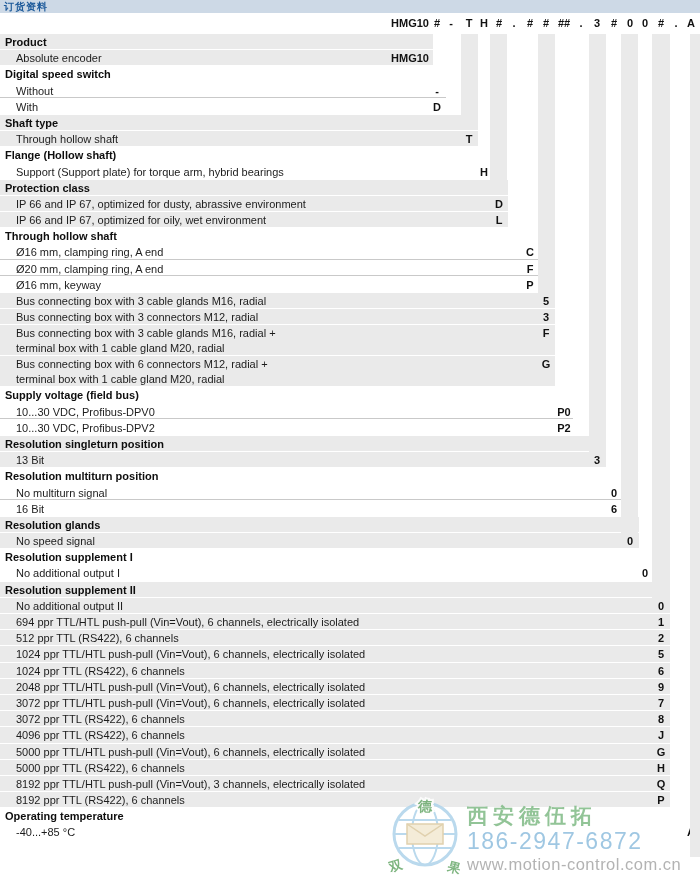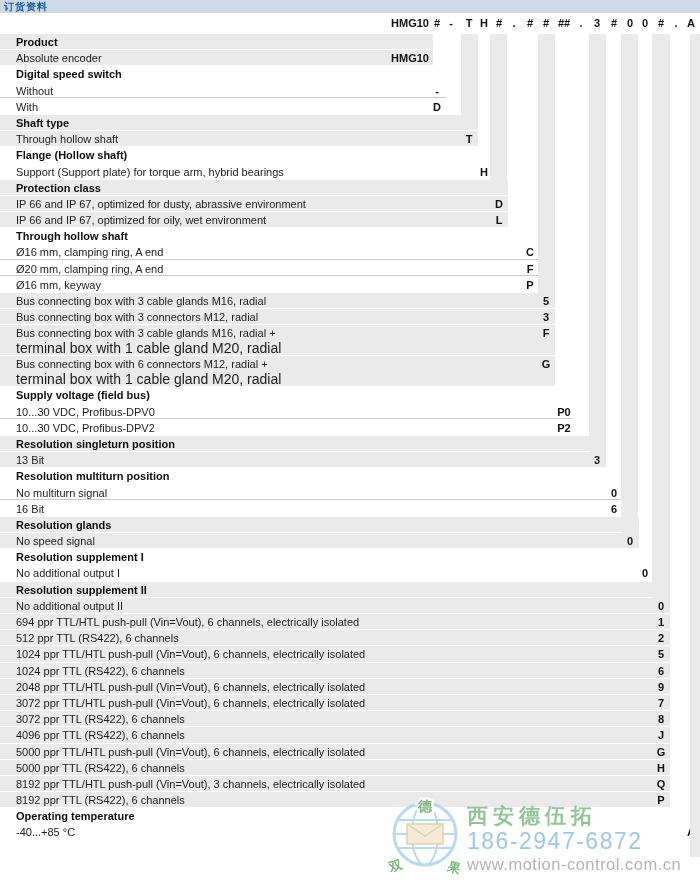--- a/index.html
+++ b/index.html
@@ -14,22 +14,22 @@
   .codehead .sym{position:absolute;top:4px;transform:translateX(-50%);
                  font-size:11px;font-weight:bold;color:#111;white-space:pre;}
   .tbl{position:absolute;top:34px;left:0;width:700px;}
   .row{position:relative;}
   .row.s{height:16.2px;}
   .row.d{height:31px;}
   .band{position:absolute;left:0;top:0;height:calc(100% - 1px);box-sizing:border-box;}
   .gray .band{background:#eaeaea;}
   .row.line .band{border-bottom:1px solid #c9c9c9;}
   .lbl{position:absolute;left:16px;top:2px;font-size:11px;line-height:13px;color:#1c1c1c;white-space:nowrap;}
-  .lbl2{position:absolute;left:16px;top:16.5px;font-size:14px;line-height:13px;color:#1c1c1c;white-space:nowrap;}
-  .hdr .lbl{left:16px;font-weight:bold;color:#0e0e0e;}
+  .lbl2{position:absolute;left:16px;top:16.5px;font-size:11px;line-height:13px;color:#1c1c1c;white-space:nowrap;}
+  .hdr .lbl{left:5px;font-weight:bold;color:#0e0e0e;}
   .code{position:absolute;top:2px;width:36px;text-align:center;font-size:11px;line-height:13px;
         font-weight:bold;color:#111;white-space:nowrap;}
   .code.pre{width:56px;text-align:right;}
   .strip{position:absolute;background:#eaeaea;}
   .wm{position:absolute;left:383px;top:786px;width:320px;height:100px;opacity:.85;pointer-events:none;}
 </style>
 </head>
 <body>
 
 <div class="page">

